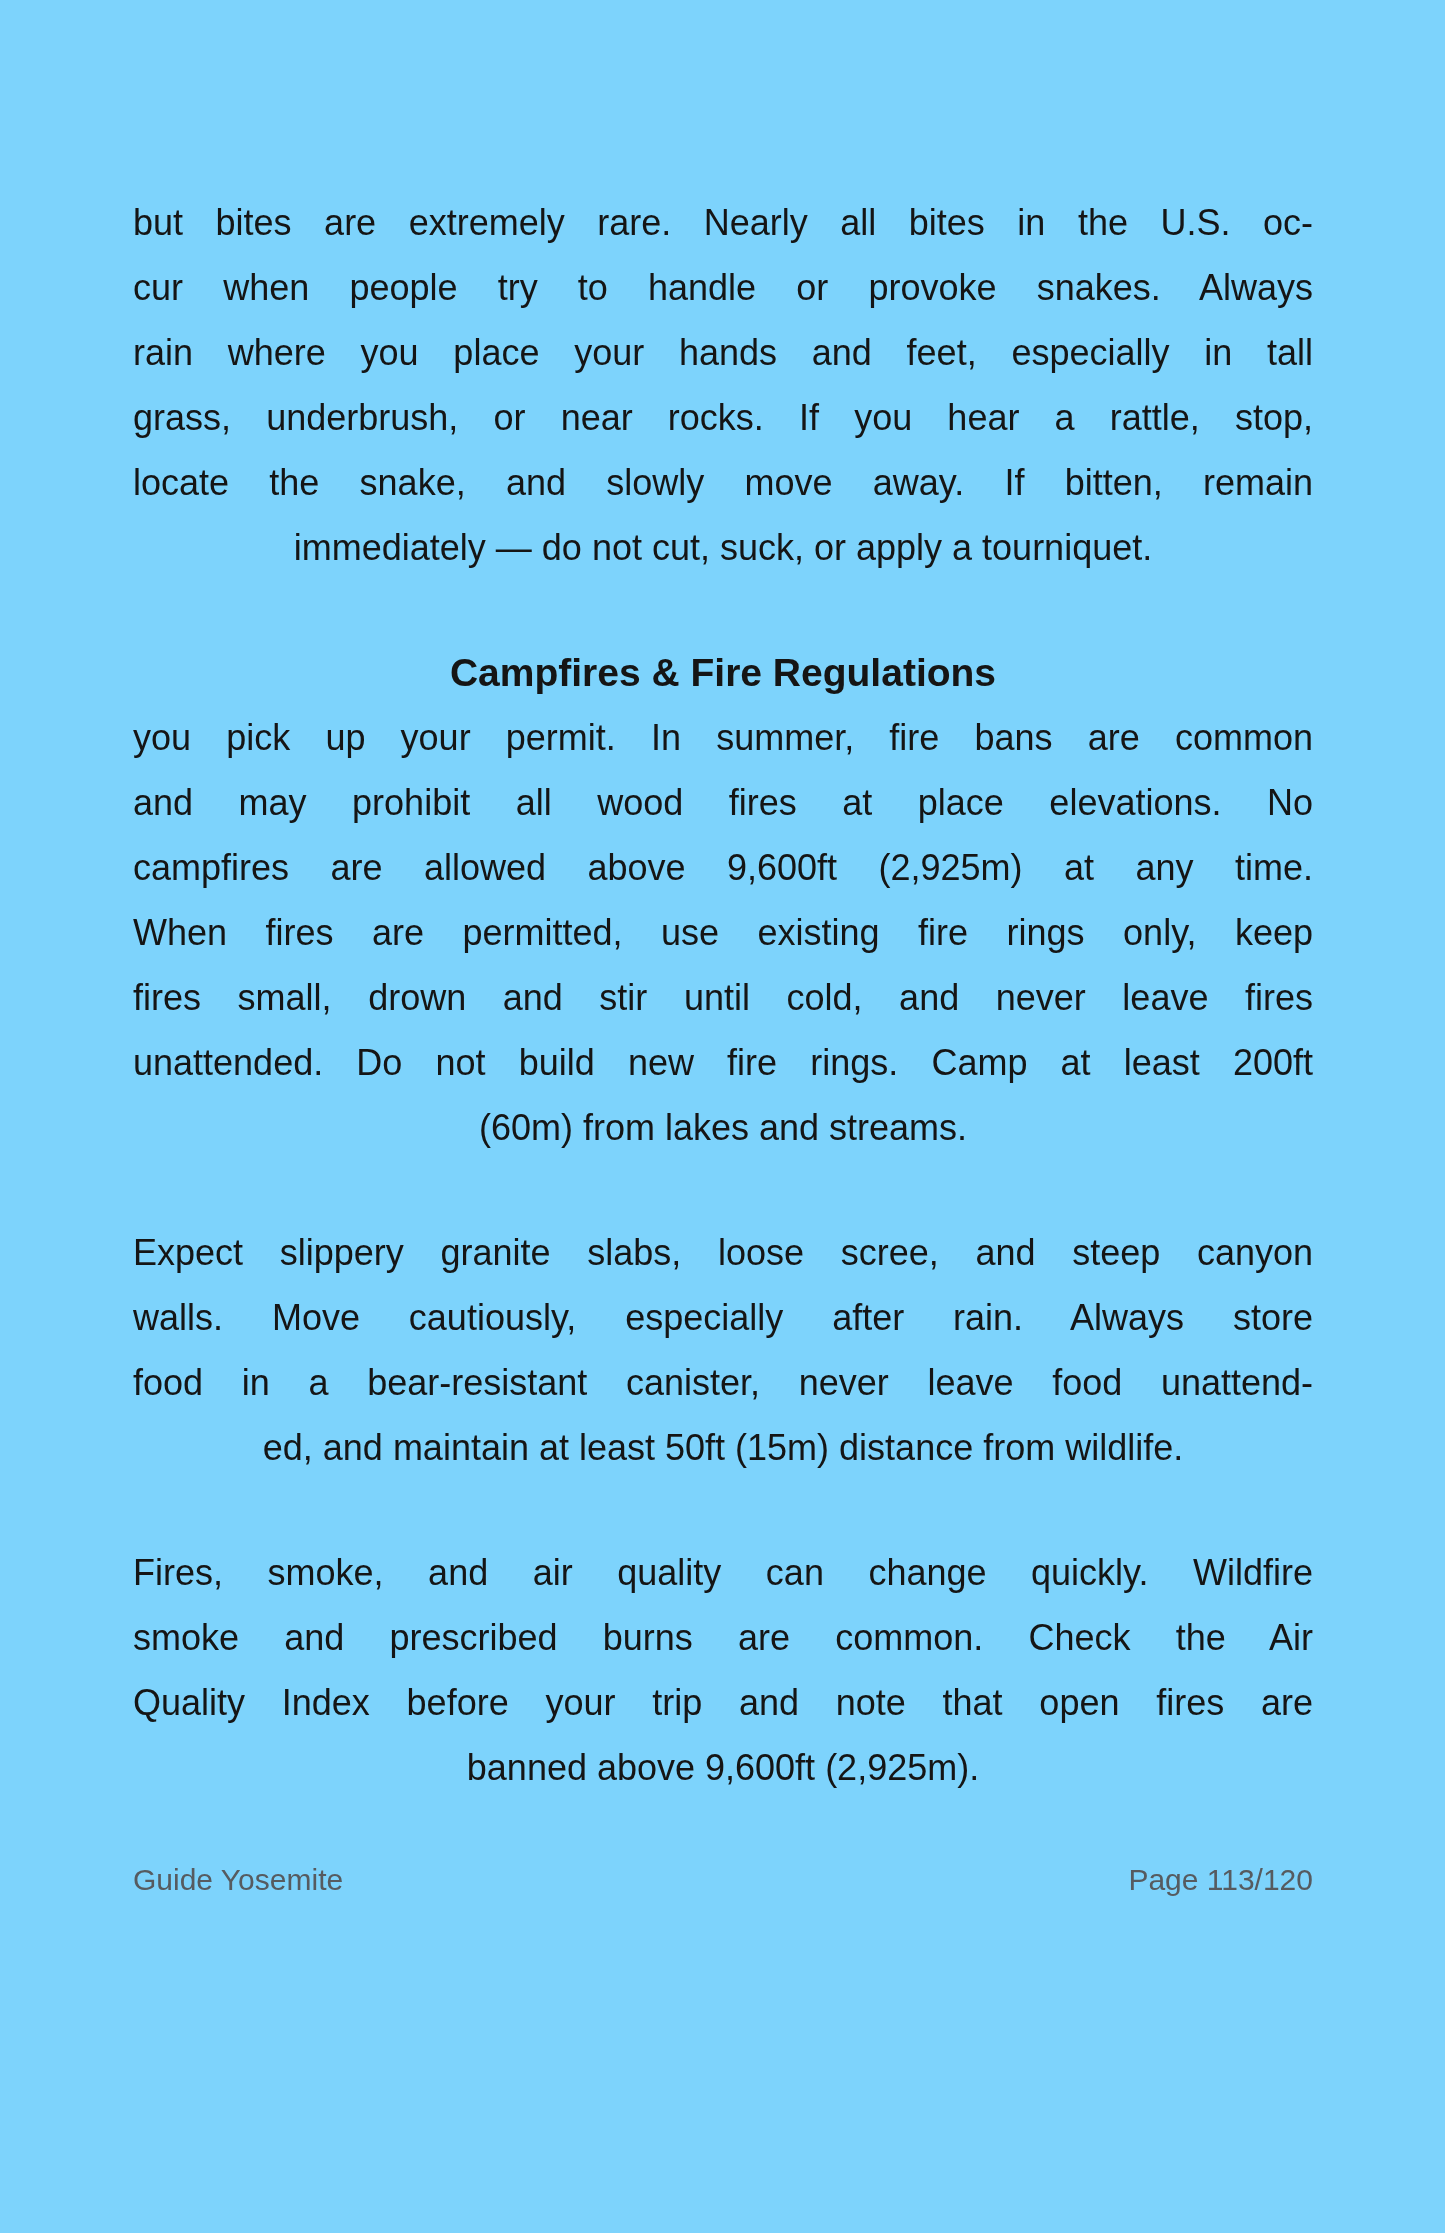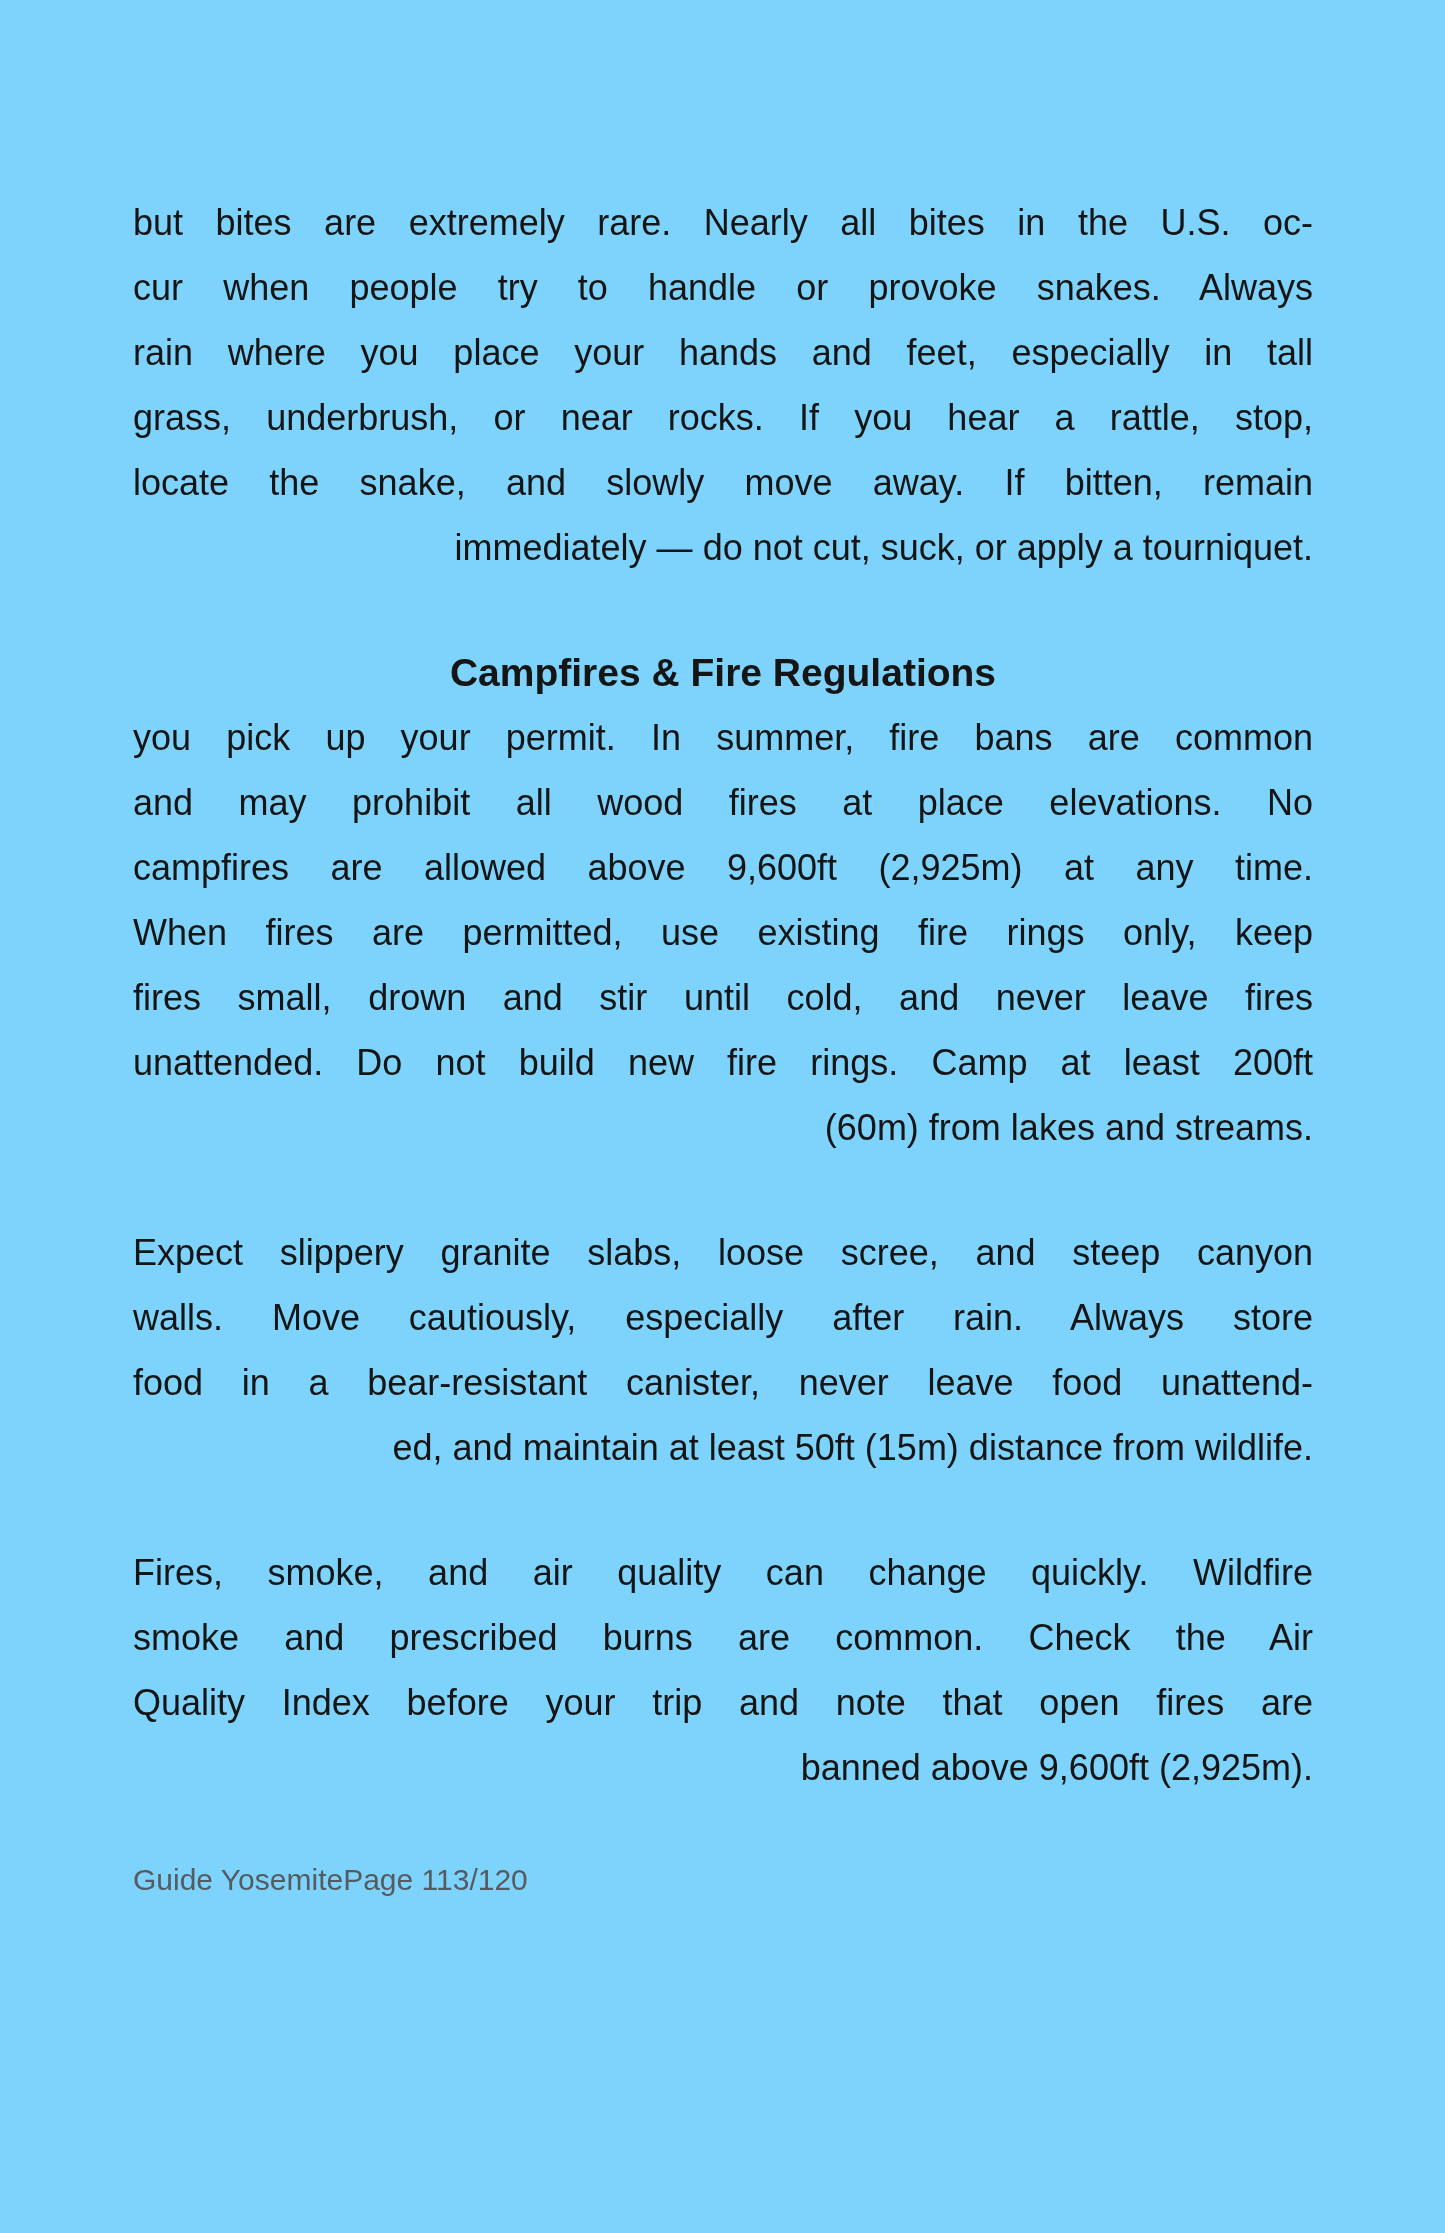--- a/index.html
+++ b/index.html
@@ -38,27 +38,27 @@
     font-size: 36px;
     text-align: justify;
     overflow: hidden;
   }
   .line::after {
     content: "";
     display: inline-block;
     width: 100%;
     height: 0;
   }
-  .line.last { text-align: right; }
+  .line.last { text-align: center; }
   .line.last::after { content: none; }
 
   .footer {
     margin-top: 60px;
     display: flex;
-    justify-content: flex-start;
+    justify-content: space-between;
     align-items: baseline;
     font-size: 30px;
     line-height: 40px;
     color: #565b60;
   }
 </style>
 </head>
 <body>
 
 <div class="page">

